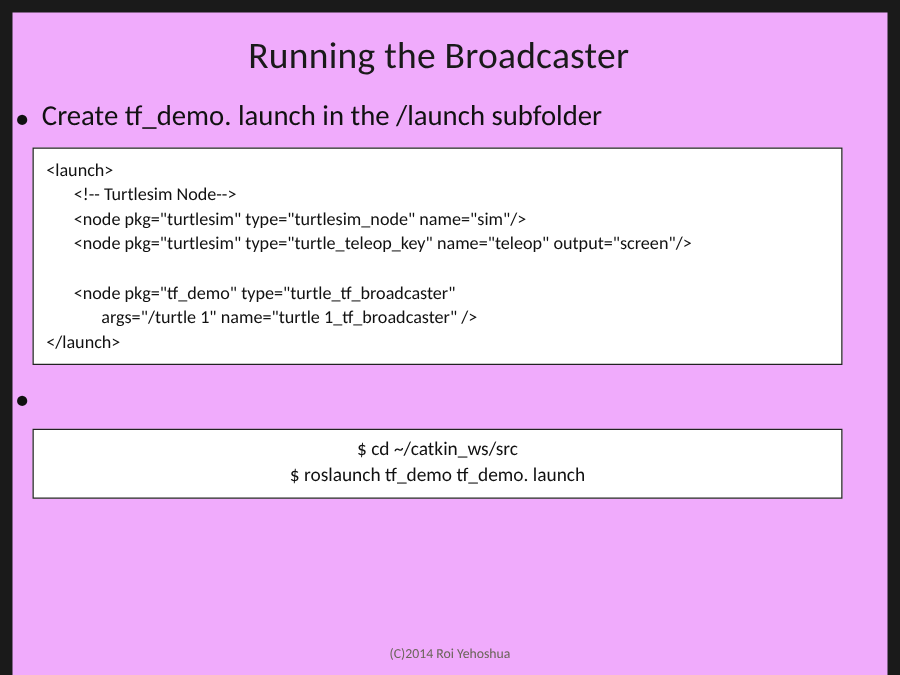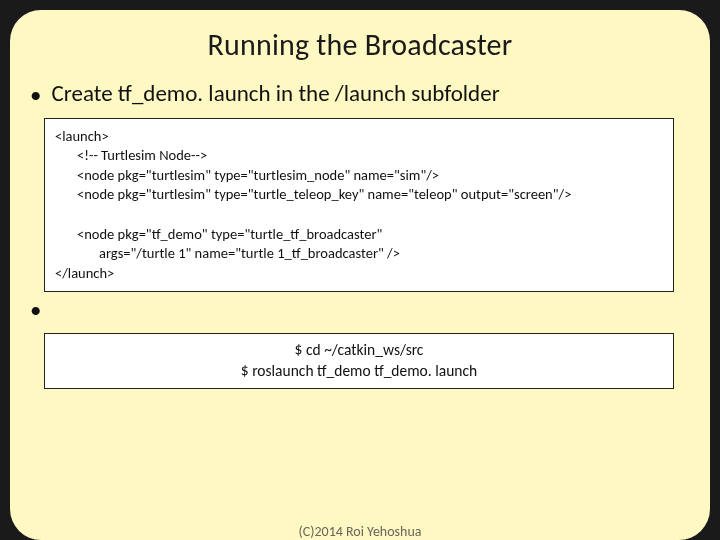--- a/index.html
+++ b/index.html
@@ -12,27 +12,26 @@
     overflow: hidden;
   }
   .slide {
     box-sizing: border-box;
     width: 720px;
     height: 540px;
     padding: 10px 10px 0 10px;
     position: relative;
   }
   .inner {
-    background: #fef9c3;
+    background: #f0abfc;
     width: 100%;
     height: 100%;
     box-sizing: border-box;
     position: relative;
-    padding: 12px 18px 0 18px;
-    border-radius: 31px;
+    padding: 12px 18px 0 0;
   }
   .title {
     text-align: center;
     font-size: 30px;
     font-weight: 400;
     color: #1a1a1a;
     margin: 4px 0 16px 0;
     letter-spacing: 0.2px;
   }
   .bullet-row {
@@ -43,43 +42,43 @@
     margin: 2px 0 8px 2px;
     line-height: 1.25;
   }
   .bullet-dot {
     margin-right: 10px;
     padding-top: 2px;
   }
   .codebox {
     background: #fff;
     border: 1.5px solid #222;
-    margin: 4px 18px 2px 16px;
+    margin: 4px 18px 12px 16px;
     padding: 8px 10px 8px 10px;
     font-family: Calibri, "Segoe UI", Arial, sans-serif;
     font-size: 14.5px;
     line-height: 1.35;
     color: #111;
     white-space: pre;
     overflow: hidden;
   }
   .codebox.small {
     font-size: 15.5px;
     padding: 6px 10px;
     text-align: center;
   }
   .indent { padding-left: 22px; display: block; }
   .indent2 { padding-left: 44px; display: block; }
   .footer {
     position: absolute;
-    bottom: 0;
+    bottom: 11px;
     left: 0;
     right: 0;
     text-align: center;
-    font-size: 14px;
+    font-size: 11px;
     color: #6b655a;
   }
 </style>
 </head>
 <body>
 
 <div class="slide">
   <div class="inner">
 
     <div class="title">Running the Broadcaster</div>

